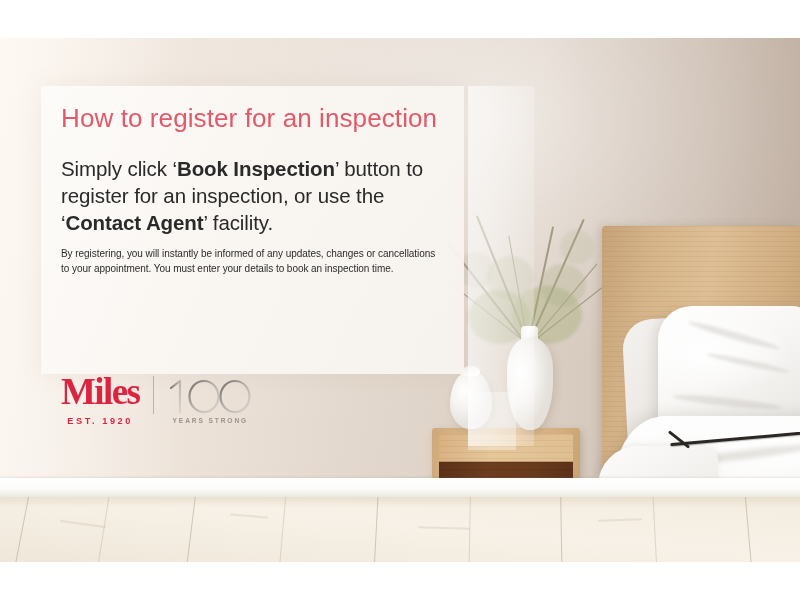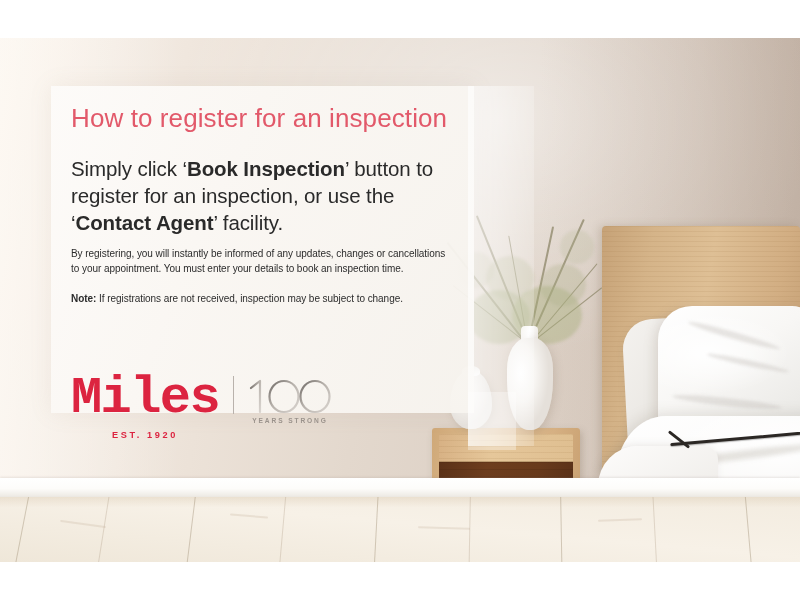--- a/index.html
+++ b/index.html
@@ -310,22 +310,22 @@
   }
   .leafclump {
     position: absolute;
     border-radius: 50%;
     filter: blur(1.6px);
   }
 
   
   .panel {
     position: absolute;
-    left: 51px; top: 86px;
-    width: 423px; height: 327px;
+    left: 41px; top: 86px;
+    width: 423px; height: 288px;
     background: linear-gradient(115deg, rgba(253,251,249,.97) 0%, rgba(250,247,243,.96) 45%, rgba(247,244,239,.95) 100%);
     z-index: 20;
     box-shadow: 0 0 22px rgba(160,140,120,.10);
   }
   
   .panel-ghost {
     position: absolute;
     left: 468px; top: 86px;
     width: 66px; height: 360px;
     background: linear-gradient(90deg, rgba(255,255,255,.62) 0%, rgba(255,255,255,.40) 55%, rgba(255,255,255,.22) 100%);
@@ -378,26 +378,26 @@
   
   .logo {
     position: absolute;
     left: 20px; top: 288px;
     display: flex;
     align-items: flex-start;
     z-index: 23;
   }
   .logo-left { position: relative; }
   .logo-word {
-    font-size: 52px;
+    font-size: 37px;
     font-weight: 700;
     color: #dc2440;
     letter-spacing: -1.6px;
     line-height: .95;
-    font-family: Liberation Mono, monospace;
+    font-family: Liberation Serif, serif;
   }
   .logo-est {
     margin-top: 7px;
     text-align: center;
     font-size: 9.2px;
     font-weight: 700;
     color: #dc2440;
     letter-spacing: 2.6px;
   }
   .logo-divider {
@@ -507,21 +507,20 @@
 
   <div class="panel">
     <div class="panel-inner">
 
       <h1 class="headline">How to register for an inspection</h1>
 
       <p class="lede"><span>Simply click ‘</span><b>Book Inspection</b><span>’ button to register for an inspection, or use the ‘</span><b>Contact Agent</b><span>’ facility.</span></p>
 
       <p class="body-para"><span>By registering, you will instantly be informed of any updates, changes or cancellations to your appointment. You must enter your details to book an inspection time.</span></p>
 
-      <p class="body-para"><b>Note:</b><span> If registrations are not received, inspection may be subject to change.</span></p>
 
       <div class="logo">
         <div class="logo-left">
           <div class="logo-word">Miles</div>
           <div class="logo-est">EST. 1920</div>
         </div>
 
         <div class="logo-divider"></div>
 
         <div class="logo-cent">

